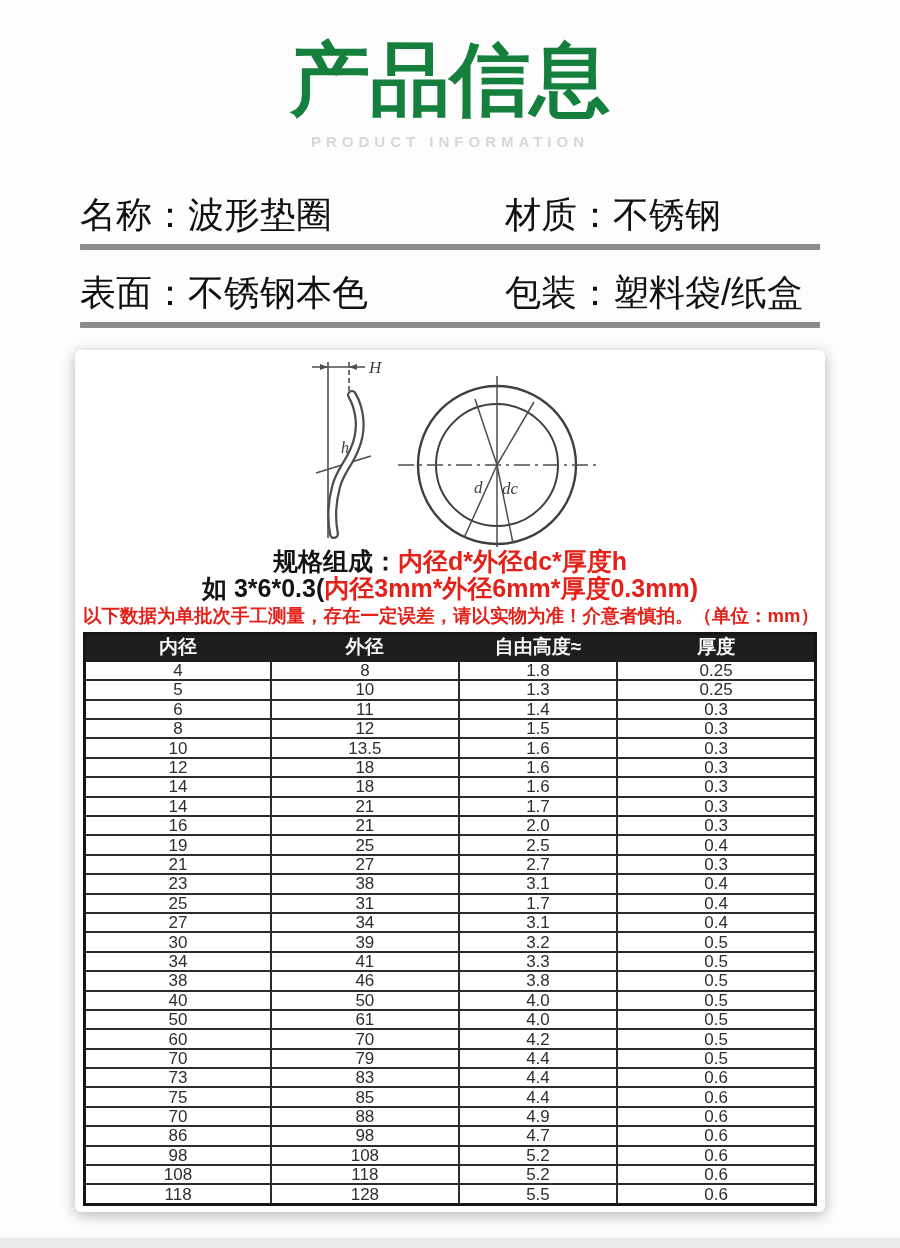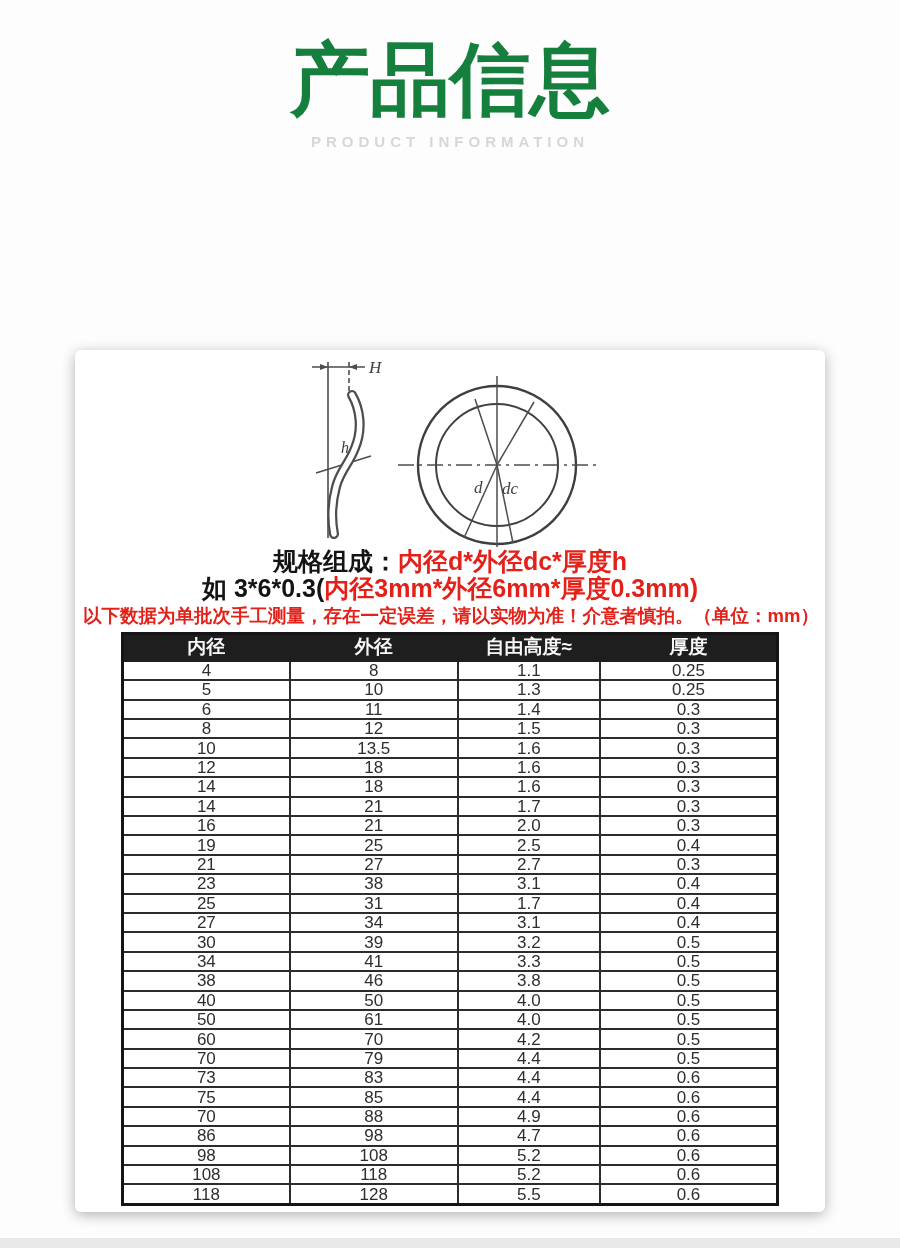--- a/index.html
+++ b/index.html
@@ -28,41 +28,53 @@
 
   .diagram-svg{display:block;margin:0 auto;}
 
   .spec-line{text-align:center;font-size:25px;font-weight:700;color:#141414;
     line-height:27px;white-space:nowrap;}
   .spec-line .red{color:#e32119;}
   .disclaimer{text-align:center;font-size:18.5px;font-weight:700;color:#e32119;
     line-height:23px;margin-top:2px;white-space:nowrap;}
 
   
-  table.spec-table{width:658px;margin:5px auto 0;border-collapse:collapse;
+  table.spec-table{width:734px;margin:5px auto 0;border-collapse:collapse;
     border:3px solid #151515;table-layout:fixed;}
   table.spec-table th{background:#1e1e1e;color:#f7f7f7;font-size:19px;font-weight:700;
     padding:2px 0;border:2px solid #1e1e1e;line-height:1.1;}
   table.spec-table td{border:2px solid #2c2c2c;text-align:center;font-size:17px;
     color:#2e2e2e;height:17.4px;line-height:1;padding:0;font-weight:500;}
   table.spec-table th:nth-child(1),table.spec-table td:nth-child(1){width:25.5%;}
   table.spec-table th:nth-child(2),table.spec-table td:nth-child(2){width:25.7%;}
   table.spec-table th:nth-child(3),table.spec-table td:nth-child(3){width:21.7%;}
   table.spec-table th:nth-child(4),table.spec-table td:nth-child(4){width:27.1%;}
 
   .bottom-band{position:absolute;left:0;bottom:0;width:900px;height:10px;background:#e9e9e9;}
 </style>
 </head>
 <body>
 
 <div class="page">
 
   <h1 class="page-title">产品信息</h1>
   <div class="page-subtitle">PRODUCT INFORMATION</div>
 
+  <div class="specs">
+    <div class="spec-row">
+        <div class="spec-item">名称：波形垫圈</div>
+        <div class="spec-item">材质：不锈钢</div>
+      </div>
+    <div class="divider"></div>
+    <div class="spec-row second">
+        <div class="spec-item">表面：不锈钢本色</div>
+        <div class="spec-item">包装：塑料袋/纸盒</div>
+      </div>
+    <div class="divider"></div>
+  </div>
 
   <div class="card">
 
     <svg class="diagram-svg" width="734" height="196" viewBox="0 0 734 196">
 
       <g stroke="#4d4d4d" stroke-width="1.6" fill="none">
         <line x1="245" y1="10" x2="245" y2="186"></line>
         <line x1="266" y1="10" x2="266" y2="46" stroke-dasharray="5 3"></line>
         <line x1="229" y1="15" x2="282" y2="15"></line>
         <line x1="233" y1="121" x2="288" y2="104"></line>
@@ -105,21 +117,21 @@
             <th>内径</th>
             <th>外径</th>
             <th>自由高度≈</th>
             <th>厚度</th>
           </tr>
         </thead>
       <tbody>
           <tr>
             <td>4</td>
             <td>8</td>
-            <td>1.1</td>
+            <td>1.8</td>
             <td>0.25</td>
           </tr>
           <tr>
             <td>5</td>
             <td>10</td>
             <td>1.3</td>
             <td>0.25</td>
           </tr>
           <tr>
             <td>6</td>

